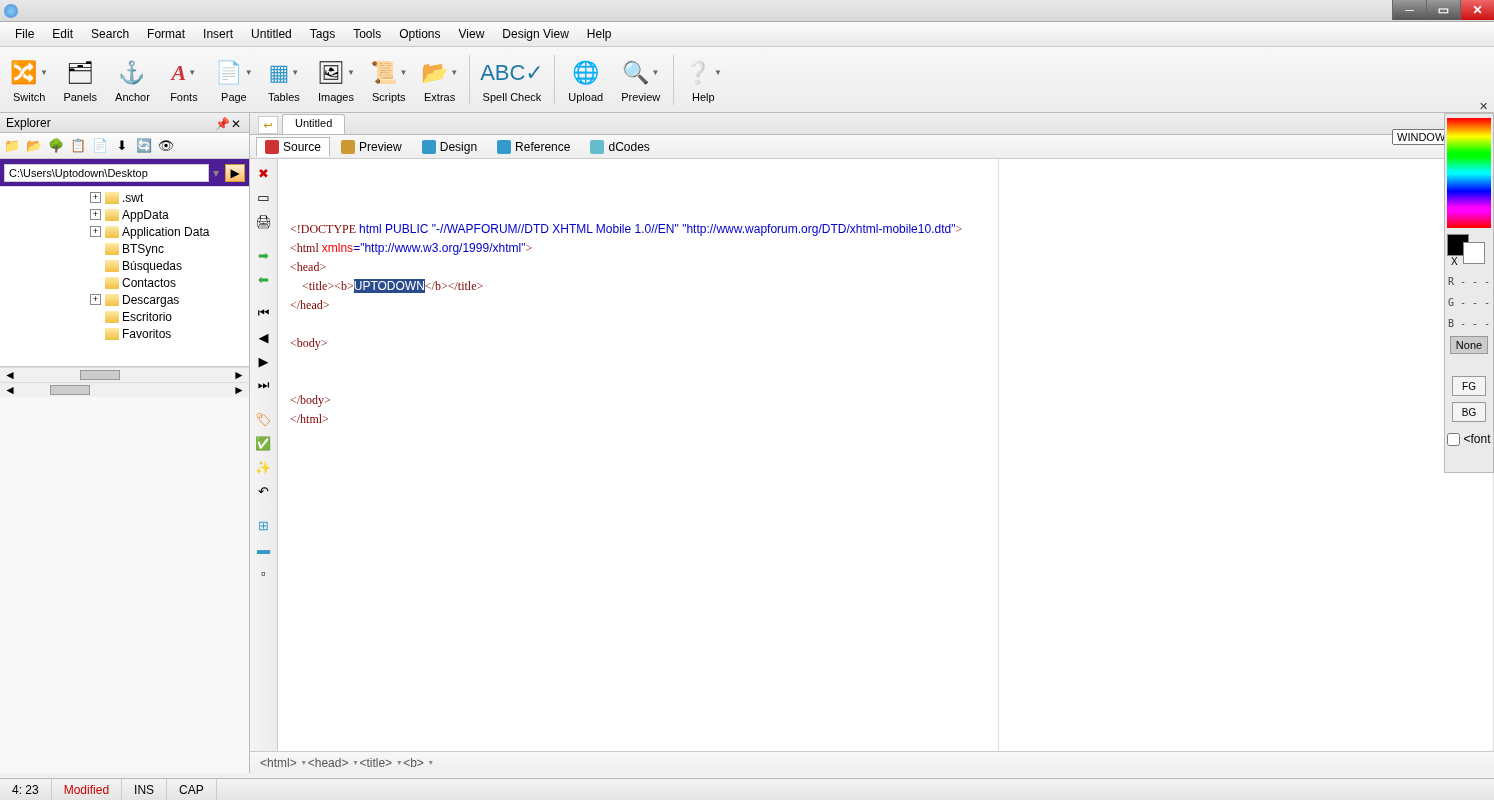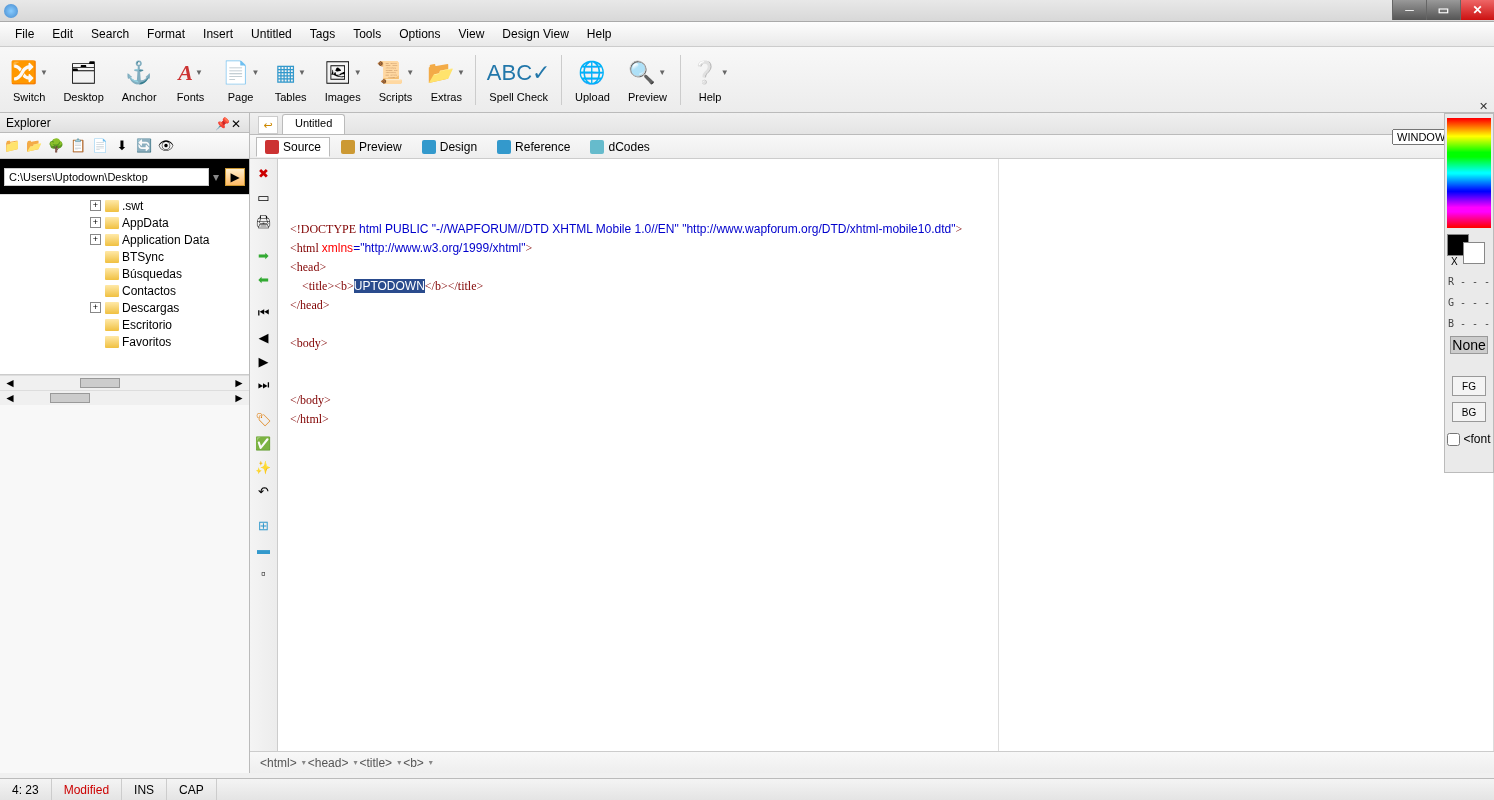--- a/index.html
+++ b/index.html
@@ -30,21 +30,21 @@
 
 .main { display:flex; height: 660px; }
 
 
 .explorer { width: 250px; background:#f8f8f8; border-right:1px solid #bbb; display:flex; flex-direction:column; }
 .panel-title { height:20px; background:linear-gradient(#f0f0f0,#e0e0e0); border-bottom:1px solid #bbb; display:flex; align-items:center; padding:0 6px; position:relative; }
 .panel-title .pin { position:absolute; right:22px; width:12px; height:12px; }
 .panel-title .closep { position:absolute; right:6px; width:12px; height:12px; }
 .exp-toolbar { height:26px; background:linear-gradient(#fcfcfc,#eee); border-bottom:1px solid #ccc; display:flex; align-items:center; padding:0 2px; gap:2px;}
 .exp-toolbar .mini { width:20px; height:20px; display:flex; align-items:center; justify-content:center; border:1px solid transparent; font-size:13px;}
-.path-row { height:36px; display:flex; align-items:center; padding:0 4px; background:#000000; border-bottom:1px solid #ddd;}
+.path-row { height:28px; display:flex; align-items:center; padding:0 4px; background:#4c1d95; border-bottom:1px solid #ddd;}
 .path-row input { flex:1; border:1px solid #ccc; height:18px; padding:0 4px; font-size:11px; }
 .path-row .go { width:20px; height:18px; margin-left:2px; background:linear-gradient(#fec,#fb6); border:1px solid #c93; display:flex;align-items:center;justify-content:center;}
 .tree { flex: 0 0 180px; background:#fff; overflow:auto; border-bottom:1px solid #ccc; position:relative; font-size:11px;}
 .tree-inner { padding:2px 0; }
 .tree-node { display:flex; align-items:center; height:17px; padding-left: 90px; white-space:nowrap;}
 .tree-node .exp { width:11px; height:11px; border:1px solid #888; margin-right:4px; display:flex; align-items:center; justify-content:center; font-size:9px; line-height:9px; background:#fff;}
 .tree-node .noexp { width:11px; margin-right:4px; }
 .tree-node .fic { width:14px; height:12px; margin-right:3px; background:linear-gradient(#ffe9a8,#f0c040); border-radius:1px;}
 .tree-scroll { height:15px; background:#f0f0f0; border-top:1px solid #ddd; display:flex; align-items:center;}
 .tree-scroll .thumb { width:40px; height:10px; background:#ccc; margin-left:60px; border:1px solid #999;}
@@ -95,21 +95,21 @@
 
 
 .color-panel { position:absolute; right:0; top:113px; width:50px; height:360px; background:#eaeaea; border:1px solid #bbb; z-index:10; display:flex; flex-direction:column; align-items:center; padding:4px 2px;}
 .color-panel .closec { position:absolute; right:2px; top:-14px; width:12px; height:12px; font-size:11px; color:#333;}
 .cpick { width:44px; height:110px; background:linear-gradient(to bottom, red,#ff0,#0f0,#0ff,#00f,#f0f,red); filter:saturate(1.2); margin-bottom:6px;}
 .swatch-row { display:flex; margin-bottom:4px;}
 .swatch-b { width:22px; height:22px; background:#000; border:1px solid #888;}
 .swatch-w { width:22px; height:22px; background:#fff; border:1px solid #888; position:relative; top:8px; left:-6px;}
 .xlbl { font-size:10px; align-self:flex-start; margin-left:4px; margin-top:-4px;}
 .rgb { font-size:10px; color:#444; font-family:monospace; line-height:13px; margin-top:8px;}
-.none-btn { width:38px; height:18px; background:#ccc; border:1px solid #999; font-size:14px; display:flex;align-items:center;justify-content:center; margin-top:6px;}
+.none-btn { width:38px; height:18px; background:#ccc; border:1px solid #999; font-size:11px; display:flex;align-items:center;justify-content:center; margin-top:6px;}
 .fgbg { width:34px; height:20px; background:#f4f4f4; border:1px solid #999; font-size:10px; display:flex;align-items:center;justify-content:center; margin-top:22px;}
 .fgbg + .fgbg { margin-top:6px;}
 .fontchk { display:flex; align-items:center; font-size:10px; margin-top:10px;}
 .fontchk input { margin-right:3px;}
 
 
 .statusbar { height:22px; background:linear-gradient(#f4f4f4,#e4e4e4); border-top:1px solid #bbb; display:flex; align-items:center; font-size:11px; position:absolute; bottom:0; left:0; right:0;}
 .statusbar .cell { padding:0 12px; border-right:1px solid #ccc; height:100%; display:flex; align-items:center;}
 .statusbar .modified { color:#c00;}
 </style>
@@ -140,21 +140,21 @@
   <span>Help</span>
 </div>
 
 <div class="toolbar" id="toolbar">
     <div class="tbtn">
       <div class="ic">🔀<span class="drop-arrow">▼</span></div>
       <div class="lb">Switch</div>
     </div>
     <div class="tbtn">
       <div class="ic">🗂</div>
-      <div class="lb">Desktop</div>
+      <div class="lb">Panels</div>
     </div>
     <div class="tbtn">
       <div class="ic">⚓</div>
       <div class="lb">Anchor</div>
     </div>
     <div class="tbtn">
       <div class="ic" style="color: rgb(204, 51, 51); font-family: serif; font-weight: bold; font-style: italic;">A<span class="drop-arrow">▼</span></div>
       <div class="lb">Fonts</div>
     </div>
     <div class="tbtn">

